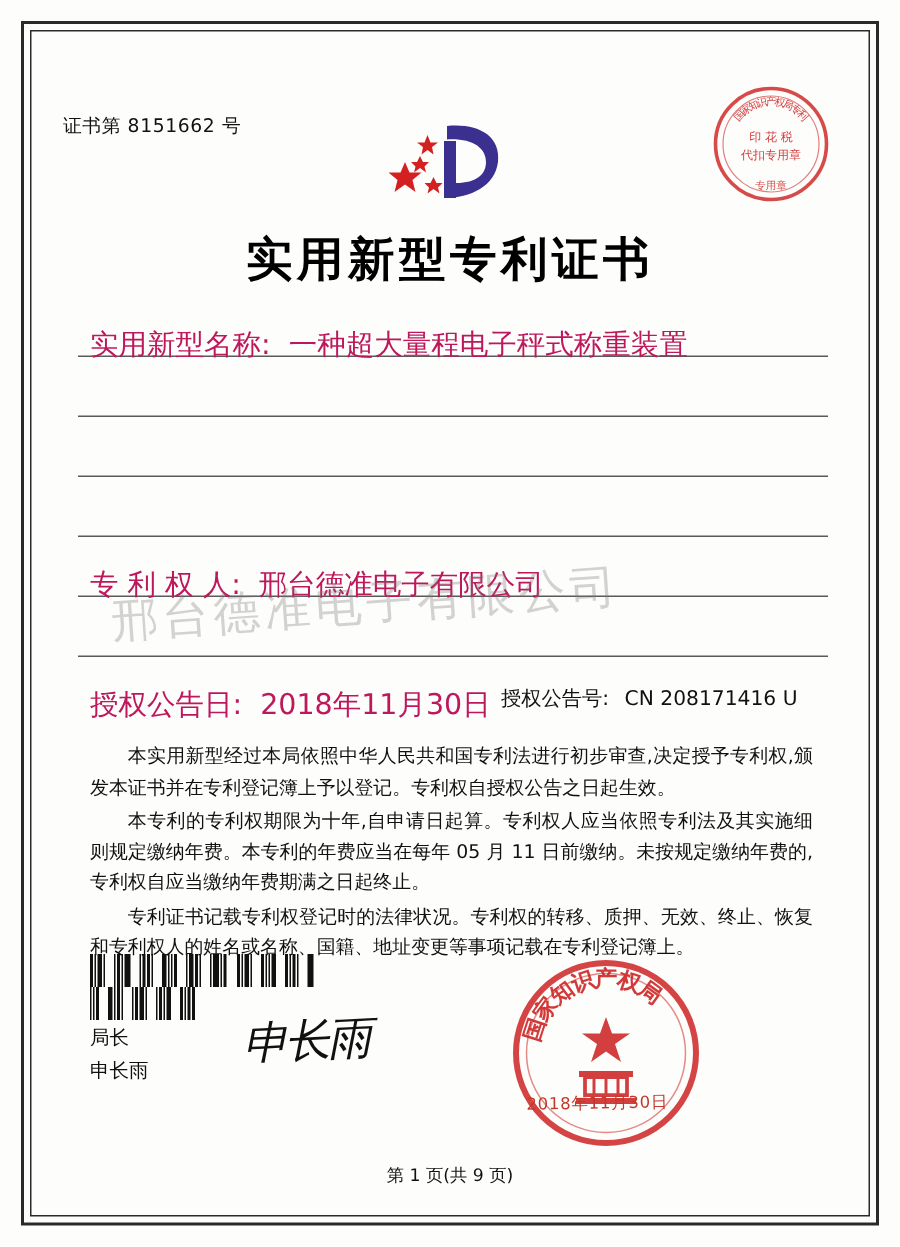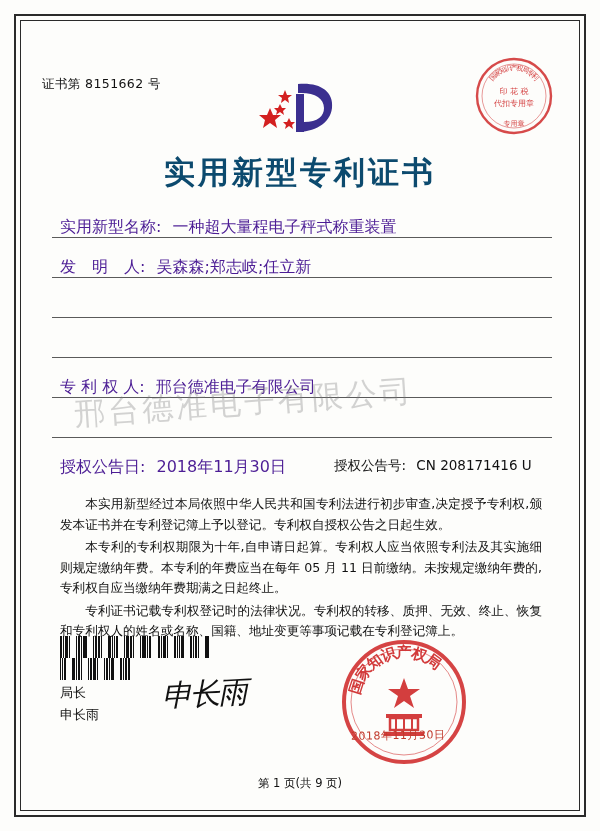--- a/index.html
+++ b/index.html
@@ -72,42 +72,42 @@
   
   .title {
     position: absolute;
     top: 118px;
     left: 0;
     width: 100%;
     text-align: center;
     font-size: 31px;
     font-weight: bold;
     letter-spacing: 3px;
-    color: #0c4a6e;
+    color: #000000;
     font-family: "DejaVu Sans", "Liberation Sans", sans-serif;
   }
   .sep-line {
     position: absolute;
     left: 18px;
     width: 500px;
     border-top: 1px solid #5a5a5a;
     height: 0;
   }
   .line1 { top: 203px; }
   .line2 { top: 243px; }
   .line3 { top: 283px; }
   .line4 { top: 323px; }
   .line5 { top: 363px; }
   .line6 { top: 403px; }
 
   .row-abs {
     position: absolute;
     left: 26px;
-    font-size: 16px;
-    color: #4c1d95;
+    font-size: 19px;
+    color: #be185d;
     white-space: nowrap;
   }
   .row-right {
     position: absolute;
     left: 300px;
     font-size: 13.5px;
     color: #111;
     white-space: nowrap;
   }
   
@@ -251,24 +251,20 @@
     <div class="sep-line line1"></div>
     <div class="sep-line line2"></div>
     <div class="sep-line line3"></div>
     <div class="sep-line line4"></div>
     <div class="sep-line line5"></div>
     <div class="sep-line line6"></div>
 
     <div class="row-abs" style="top:183px">
       <span>实用新型名称:</span>
       <span style="margin-left:6px">一种超大量程电子秤式称重装置</span>
-    </div>
-    <div class="row-abs" style="top:223px">
-      <span>发　明　人:</span>
-      <span style="margin-left:6px">吴森森;郑志岐;任立新</span>
     </div>
     <div class="row-abs" style="top:343px">
       <span>专 利 权 人:</span>
       <span style="margin-left:6px">邢台德准电子有限公司</span>
     </div>
 
     <div class="row-abs" style="top:423px">
       <span>授权公告日:</span>
       <span style="margin-left:6px">2018年11月30日</span>
     </div>

